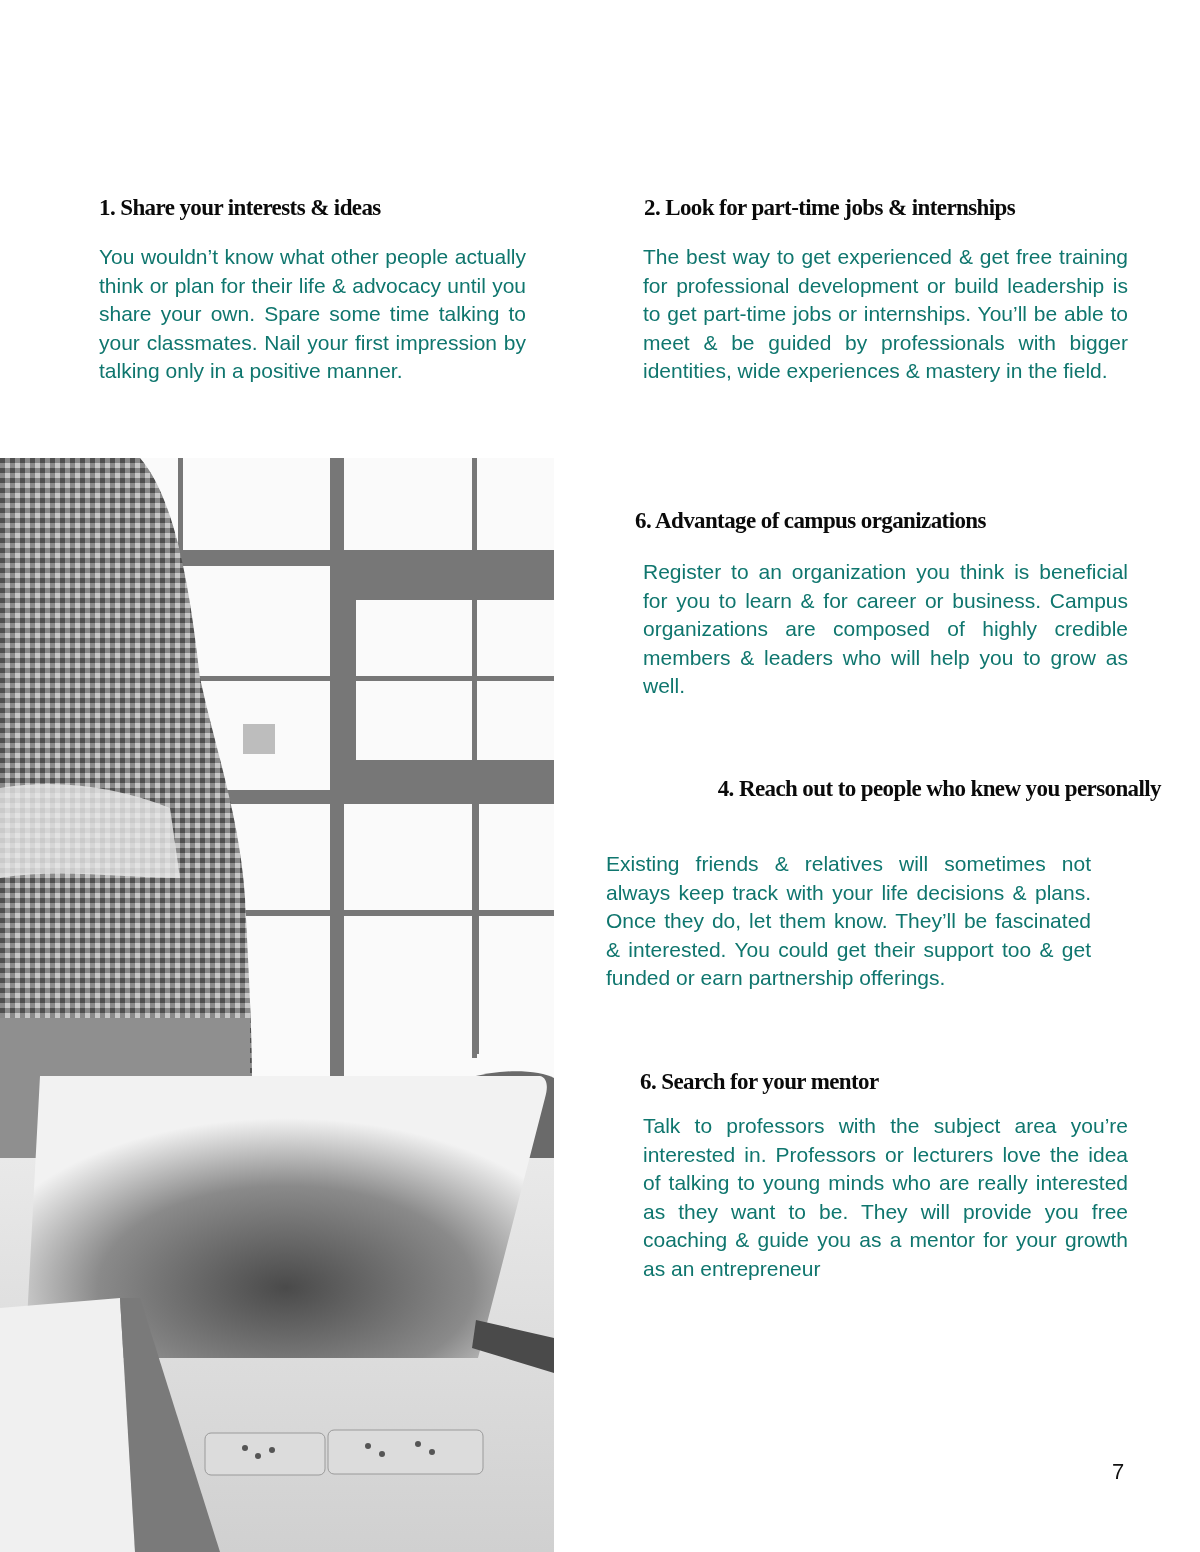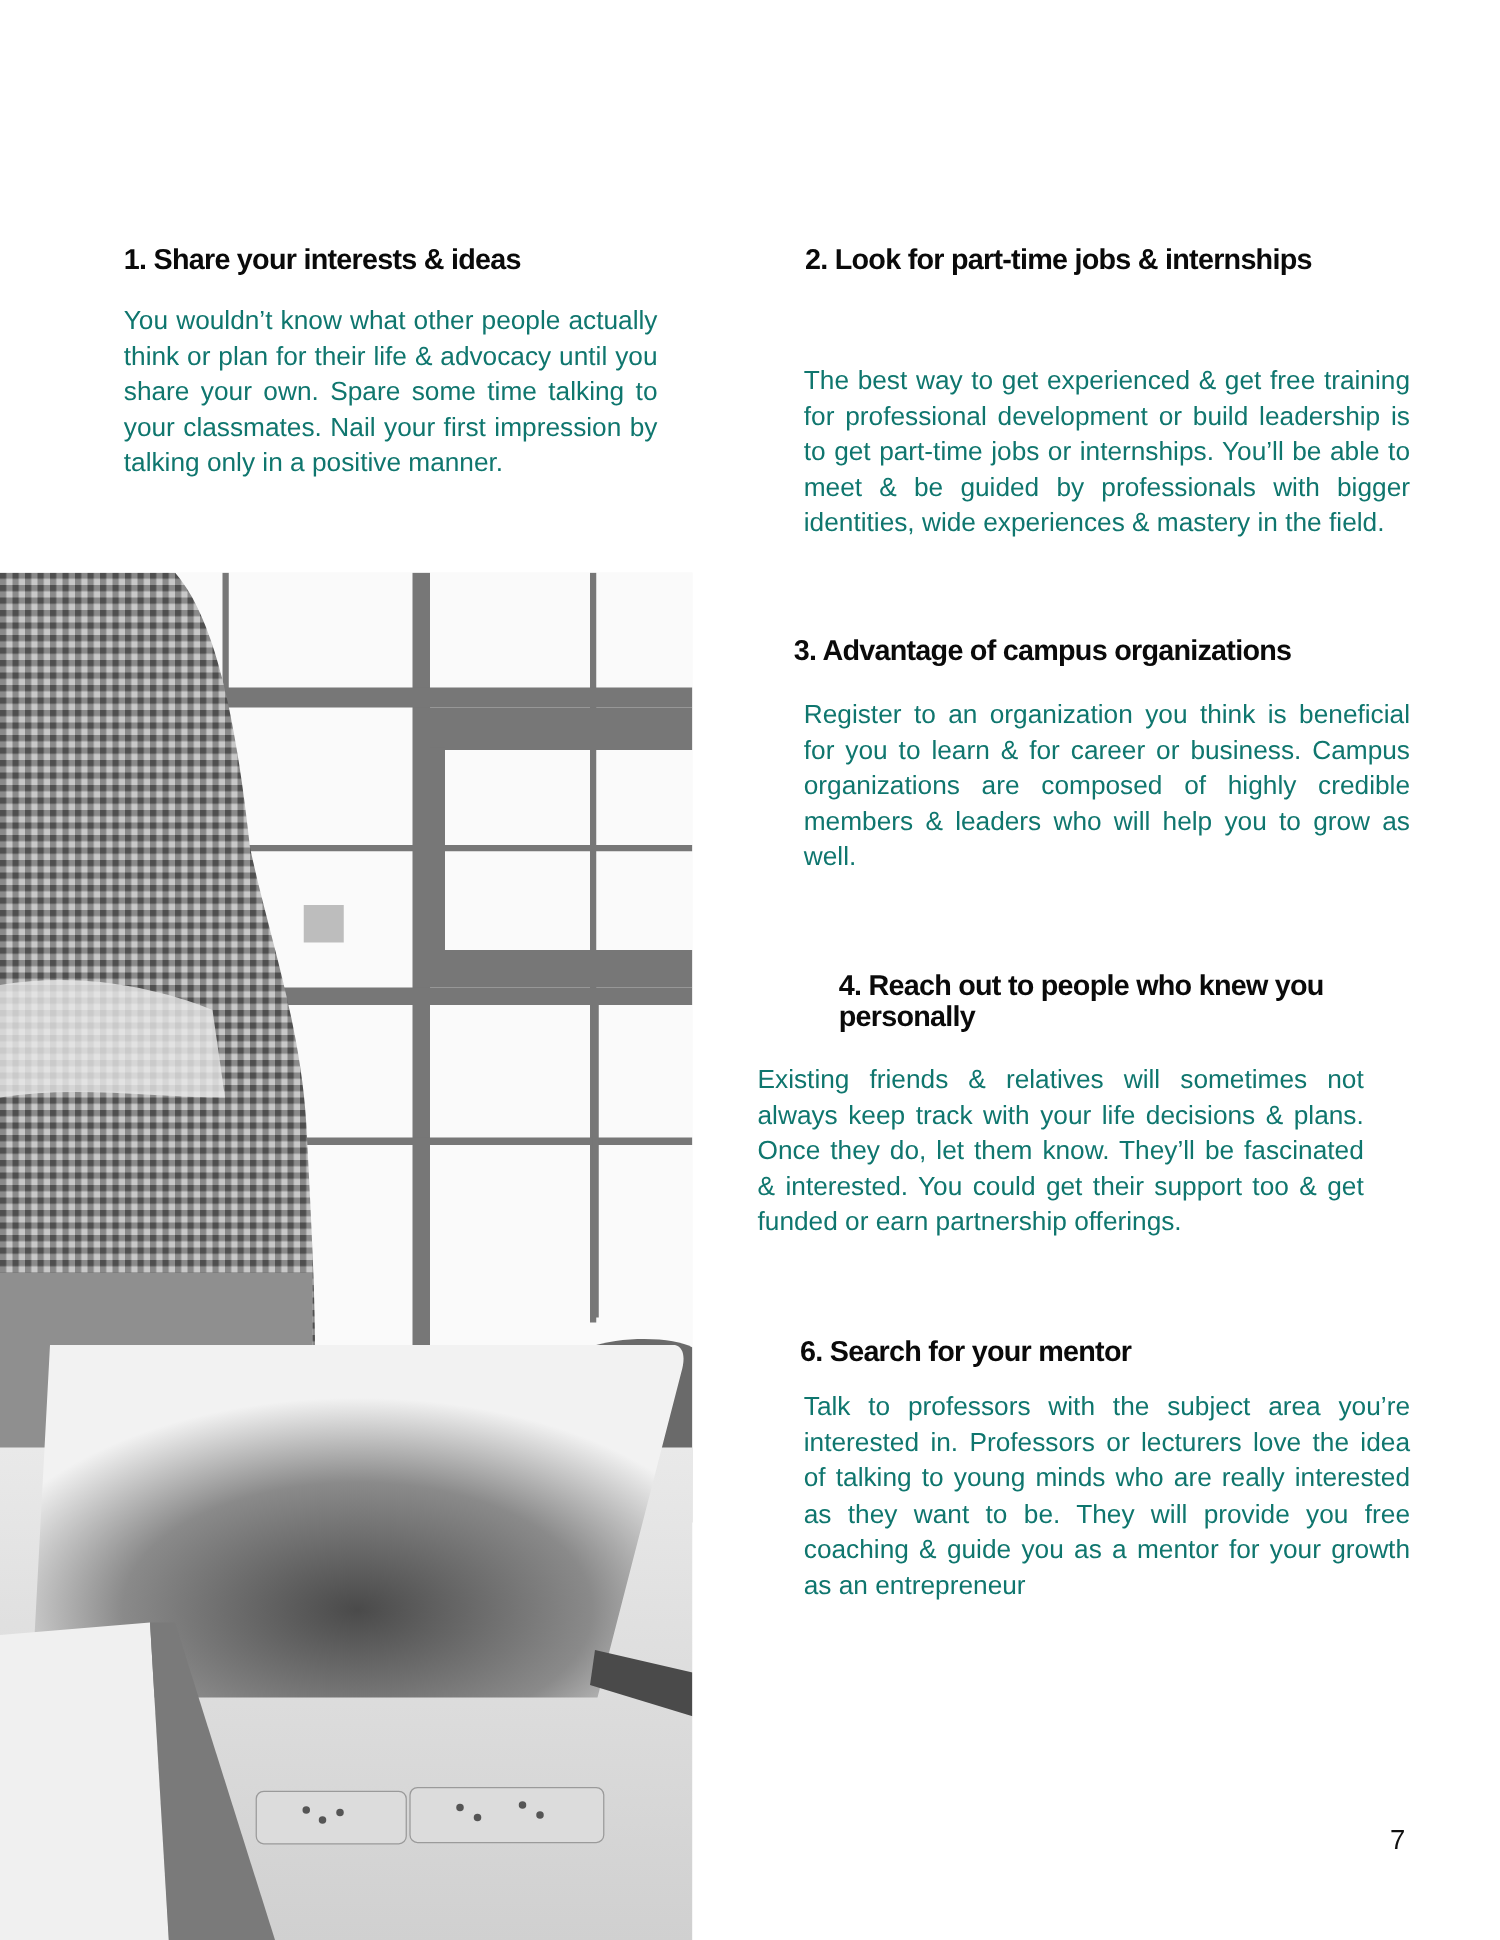--- a/index.html
+++ b/index.html
@@ -3,24 +3,25 @@
   <meta charset="utf-8">
   <style>
     html, body { margin: 0; padding: 0; }
     body {
       width: 1200px; height: 1552px; position: relative; overflow: hidden;
       background: #ffffff; color: #111111;
       font-family: "DejaVu Sans", "Liberation Sans", sans-serif;
     }
     .heading {
       position: absolute; margin: 0;
-      font-family: Liberation Sans, sans-serif;
+      font-family: Liberation Serif, serif;
       font-weight: bold; font-size: 23px; line-height: 25px;
       letter-spacing: -0.6px; color: #0a0a0a;
       white-space: nowrap;
+      text-align: right;
     }
     .heading.wrap { white-space: normal; margin-left: 36px; }
     .body-text {
       position: absolute; margin: 0;
       font-family: "Liberation Sans", sans-serif;
       font-size: 21px; line-height: 28.6px;
       text-align: justify; color: #0f766e;
     }
     .page-number {
       position: absolute; left: 1112px; top: 1459px;
@@ -33,23 +34,23 @@
     }
     .photo svg { display: block; }
   </style>
 </head>
 <body>
 
 <h2 class="heading" style="left:99px; top:195px;">1. Share your interests &amp; ideas</h2>
 <p class="body-text" style="left:99px; top:243px; width:427px;">You wouldn’t know what other people actually think or plan for their life &amp; advocacy until you share your own. Spare some time talking to your classmates. Nail your first impression by talking only in a positive manner.</p>
 
 <h2 class="heading" style="left:644px; top:195px;">2. Look for part-time jobs &amp; internships</h2>
-<p class="body-text" style="left:643px; top:243px; width:485px;margin-top:48px;">The best way to get experienced &amp; get free training for professional development or build leadership is to get part-time jobs or internships. You’ll be able to meet &amp; be guided by professionals with bigger identities, wide experiences &amp; mastery in the field.</p>
+<p class="body-text" style="left:643px; top:243px; width:485px;">The best way to get experienced &amp; get free training for professional development or build leadership is to get part-time jobs or internships. You’ll be able to meet &amp; be guided by professionals with bigger identities, wide experiences &amp; mastery in the field.</p>
 
-<h2 class="heading" style="left:635px; top:508px;">3. Advantage of  campus organizations</h2>
+<h2 class="heading" style="left:635px; top:508px;">6. Advantage of  campus organizations</h2>
 <p class="body-text" style="left:643px; top:558px; width:485px;">Register to an organization you think is beneficial for you to learn &amp; for career or business. Campus organizations are composed of highly credible members &amp; leaders who will help you to grow as well.</p>
 
 <h2 class="heading wrap" style="left:635px; top:776px; width:490px;">4. Reach out to people who knew you personally</h2>
 <p class="body-text" style="left:606px; top:850px; width:485px;">Existing friends &amp; relatives will sometimes not always keep track with your life decisions &amp; plans. Once they do, let them know. They’ll be fascinated &amp; interested. You could get their support too &amp; get funded or earn partnership offerings.</p>
 
 <h2 class="heading" style="left:640px; top:1069px;">6. Search for your mentor</h2>
 <p class="body-text" style="left:643px; top:1112px; width:485px;">Talk to professors with the subject area you’re interested in. Professors or lecturers love the idea of talking to young minds who are really interested as they want to be. They will provide you free coaching &amp; guide you as a mentor for your growth as an entrepreneur</p>
 
 <div class="photo">
   <svg width="554" height="1094" viewBox="0 0 554 1094" xmlns="http://www.w3.org/2000/svg">

